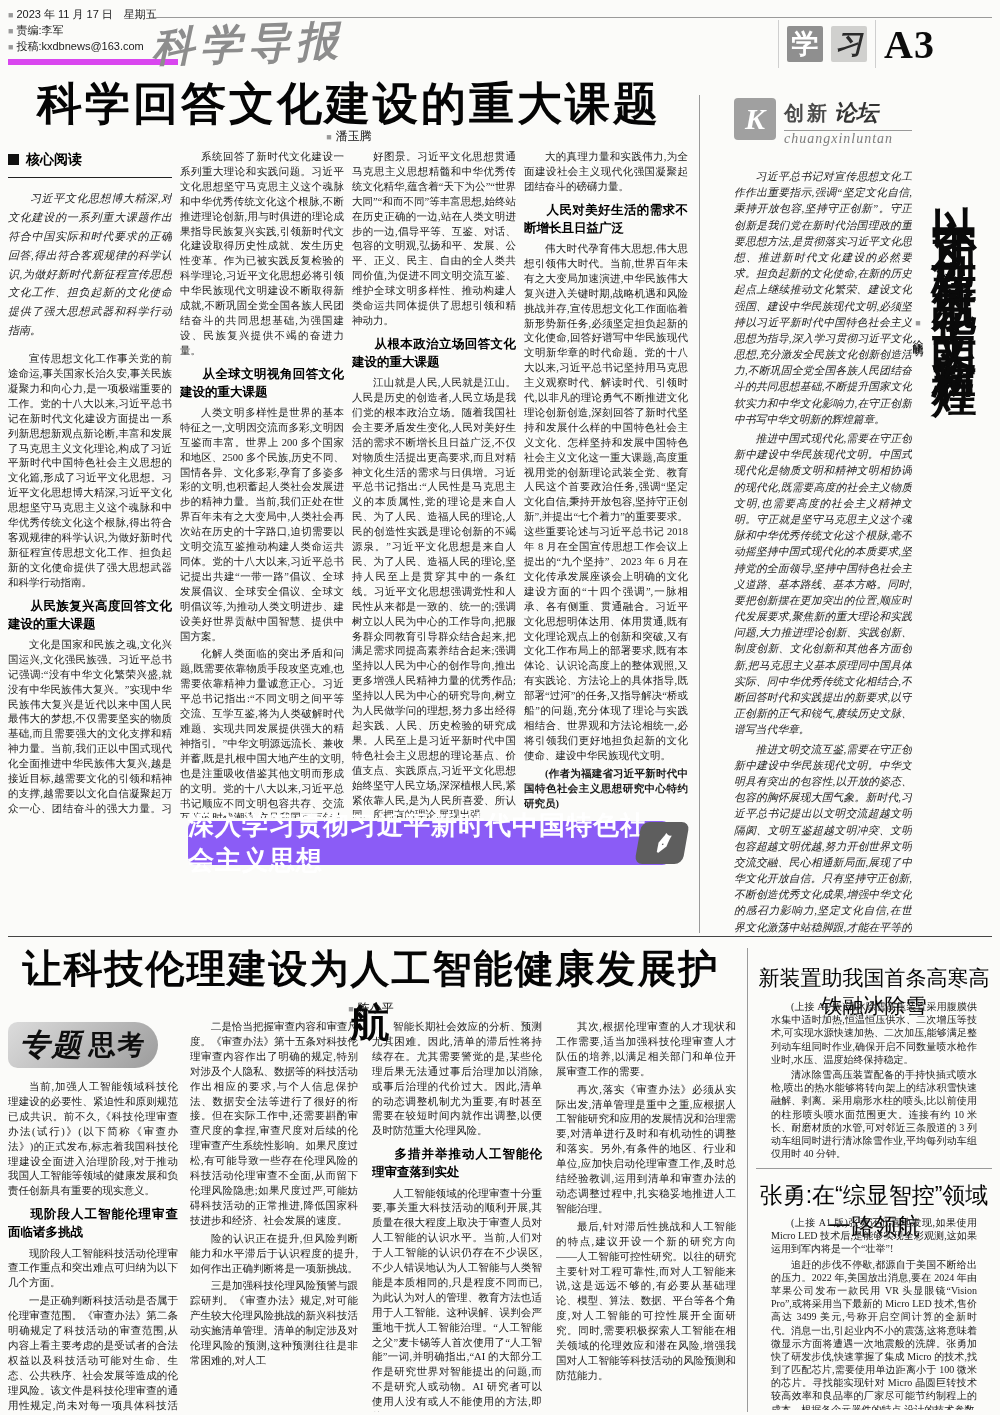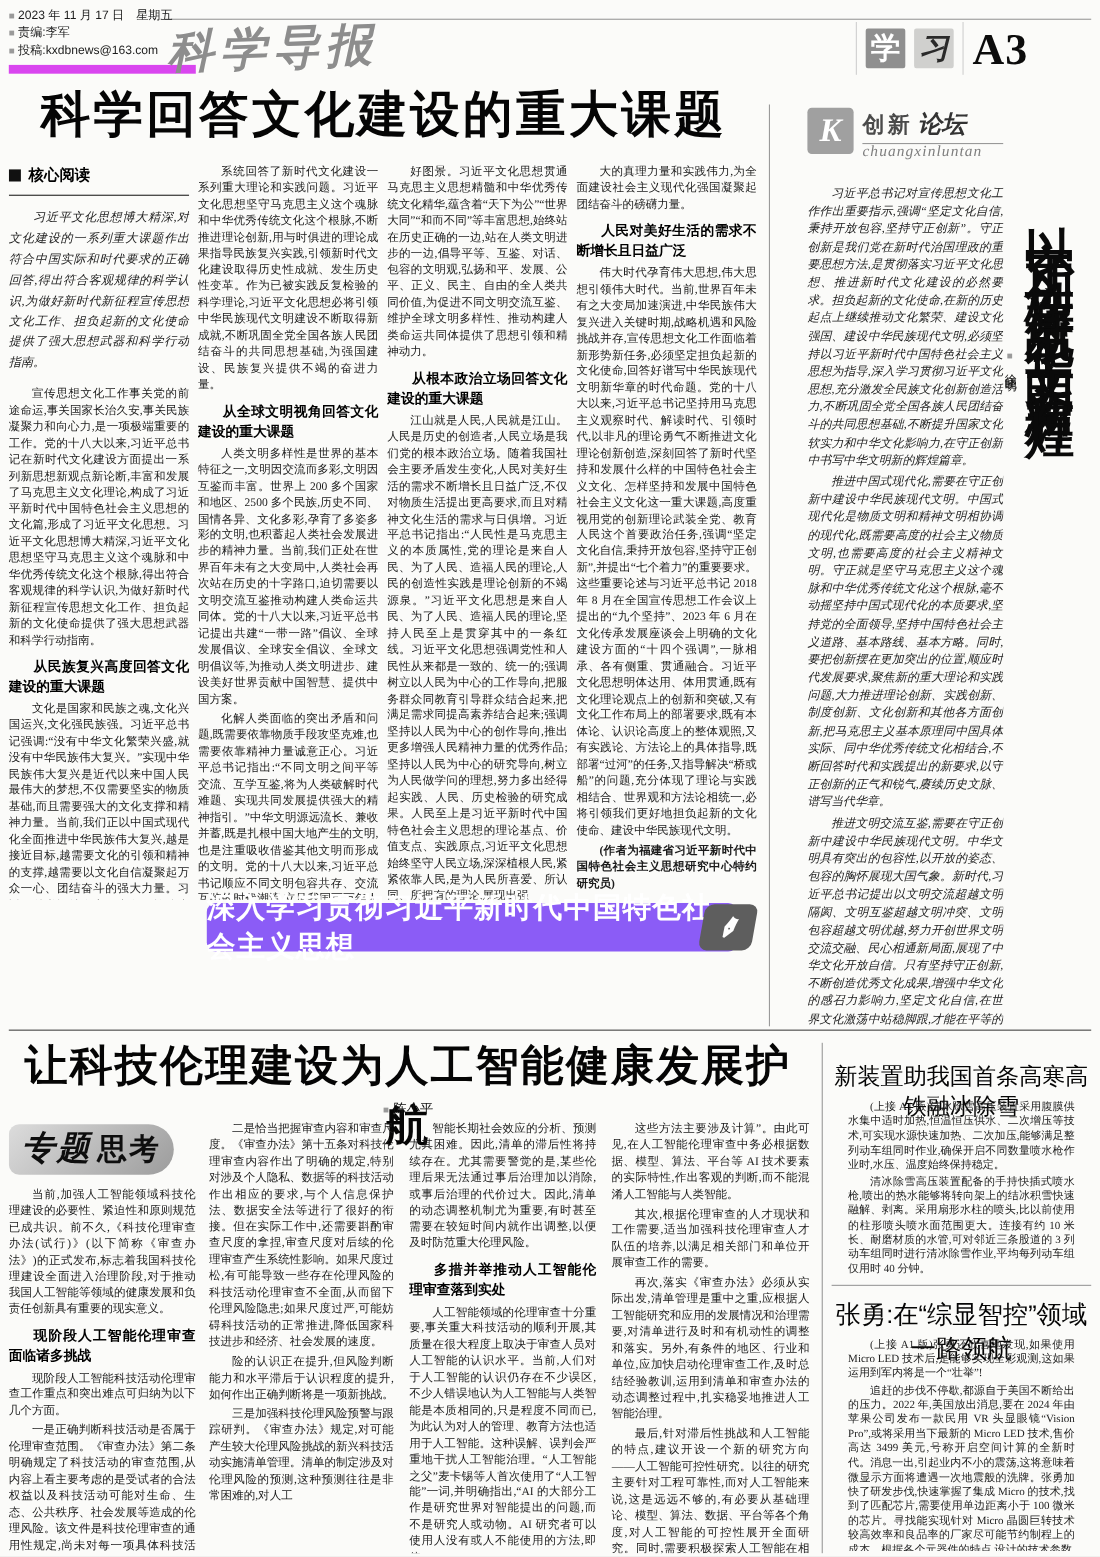--- a/index.html
+++ b/index.html
@@ -3,21 +3,21 @@
 <meta charset="utf-8">
 <style>
   html,body{margin:0;padding:0;background:#e8e8e6;}
   .page{position:relative;width:1000px;height:1415px;margin:0 auto;background:#fbfbf9;
         font-family:"Liberation Serif","DejaVu Serif",serif;color:#1b1b1b;overflow:hidden;}
   .abs{position:absolute;}
   .rule{position:absolute;background:#9a9a9a;}
   .rule.dark{background:#444;}
   
   .hinfo{left:8px;top:7px;width:170px;font-family:"Liberation Sans",sans-serif;font-size:11px;line-height:1.45;
-         border-bottom:8px solid #d946ef;padding-bottom:4px;}
+         border-bottom:6px solid #d946ef;padding-bottom:4px;}
   .hinfo div{white-space:nowrap;}
   .hinfo .bq{color:#9a9a9a;font-size:9px;margin-right:3px;}
   .masthead{left:152px;top:16px;font-style:italic;font-weight:900;font-size:42px;color:#8d8d8d;
             letter-spacing:6px;transform:rotate(-2deg);font-family:"Liberation Serif",serif;}
   .pagetag{left:778px;top:20px;display:flex;align-items:center;gap:8px;}
   .vsep{width:1px;height:48px;background:#cfcfcf;}
   .tagbox{width:36px;height:36px;display:flex;align-items:center;justify-content:center;
           font-weight:900;font-size:27px;border-radius:2px;}
   .tagbox.t1{background:#8f8f8f;color:#fff;font-family:"Liberation Sans",sans-serif;}
   .tagbox.t2{background:#d0d0ce;color:#2a2a2a;font-style:italic;font-family:"Liberation Serif",serif;}
@@ -91,20 +91,23 @@
 
   <div class="abs pagetag">
     <div class="vsep"></div>
     <div class="tagbox t1">学</div>
     <div class="tagbox t2">习</div>
     <div class="vsep"></div>
     <div class="pageno">A3</div>
   </div>
 
   <div class="abs h1main">科学回答文化建设的重大课题</div>
+  <div class="abs byline" style="left:8px;top:128px;width:682px;">
+    <span class="bq">■</span><span>潘玉腾</span>
+  </div>
 
   <div class="jcol" style="left:8px;top:150px;width:164px;height:668px;">
     <div class="kicker">
       <span class="sq"></span>
       <span>核心阅读</span>
     </div>
     <div class="lead">习近平文化思想博大精深,对文化建设的一系列重大课题作出符合中国实际和时代要求的正确回答,得出符合客观规律的科学认识,为做好新时代新征程宣传思想文化工作、担负起新的文化使命提供了强大思想武器和科学行动指南。</div>
     <p>宣传思想文化工作事关党的前途命运,事关国家长治久安,事关民族凝聚力和向心力,是一项极端重要的工作。党的十八大以来,习近平总书记在新时代文化建设方面提出一系列新思想新观点新论断,丰富和发展了马克思主义文化理论,构成了习近平新时代中国特色社会主义思想的文化篇,形成了习近平文化思想。习近平文化思想博大精深,习近平文化思想坚守马克思主义这个魂脉和中华优秀传统文化这个根脉,得出符合客观规律的科学认识,为做好新时代新征程宣传思想文化工作、担负起新的文化使命提供了强大思想武器和科学行动指南。</p>
     <div class="sub">从民族复兴高度回答文化建设的重大课题</div>
     <p>文化是国家和民族之魂,文化兴国运兴,文化强民族强。习近平总书记强调:“没有中华文化繁荣兴盛,就没有中华民族伟大复兴。”实现中华民族伟大复兴是近代以来中国人民最伟大的梦想,不仅需要坚实的物质基础,而且需要强大的文化支撑和精神力量。当前,我们正以中国式现代化全面推进中华民族伟大复兴,越是接近目标,越需要文化的引领和精神的支撑,越需要以文化自信凝聚起万众一心、团结奋斗的强大力量。习近平总书记站在实现中华民族伟大复兴的战略高度,深刻阐明文化建设在中国特色社会主义事业全局中的重要地位,强调宣传思想文化工作事关党的前途命运、事关国家长治久安、事关民族凝聚力和向心力,系统谋划部署新时代文化建设,</p>
@@ -186,21 +189,20 @@
     <p>三是加强科技伦理风险预警与跟踪研判。《审查办法》规定,对可能产生较大伦理风险挑战的新兴科技活动实施清单管理。清单的制定涉及对伦理风险的预测,这种预测往往是非常困难的,对人工</p>
   </div>
 
   <div class="jcol" style="left:372px;top:1020px;width:170px;height:392px;">
     <p>智能长期社会效应的分析、预测尤其困难。因此,清单的滞后性将持续存在。尤其需要警觉的是,某些伦理后果无法通过事后治理加以消除,或事后治理的代价过大。因此,清单的动态调整机制尤为重要,有时甚至需要在较短时间内就作出调整,以便及时防范重大伦理风险。</p>
     <div class="sub">多措并举推动人工智能伦理审查落到实处</div>
     <p>人工智能领域的伦理审查十分重要,事关重大科技活动的顺利开展,其质量在很大程度上取决于审查人员对人工智能的认识水平。当前,人们对于人工智能的认识仍存在不少误区,不少人错误地认为人工智能与人类智能是本质相同的,只是程度不同而已,为此认为对人的管理、教育方法也适用于人工智能。这种误解、误判会严重地干扰人工智能治理。“人工智能之父”麦卡锡等人首次使用了“人工智能”一词,并明确指出,“AI 的大部分工作是研究世界对智能提出的问题,而不是研究人或动物。AI 研究者可以使用人没有或人不能使用的方法,即使</p>
   </div>
 
   <div class="jcol" style="left:556px;top:1020px;width:180px;height:392px;">
-    <p>这些方法主要涉及计算”。由此可见,在人工智能伦理审查中务必根据数据、模型、算法、平台等 AI 技术要素的实际特性,作出客观的判断,而不能混淆人工智能与人类智能。</p>
     <p>其次,根据伦理审查的人才现状和工作需要,适当加强科技伦理审查人才队伍的培养,以满足相关部门和单位开展审查工作的需要。</p>
     <p>再次,落实《审查办法》必须从实际出发,清单管理是重中之重,应根据人工智能研究和应用的发展情况和治理需要,对清单进行及时和有机动性的调整和落实。另外,有条件的地区、行业和单位,应加快启动伦理审查工作,及时总结经验教训,运用到清单和审查办法的动态调整过程中,扎实稳妥地推进人工智能治理。</p>
     <p>最后,针对滞后性挑战和人工智能的特点,建议开设一个新的研究方向——人工智能可控性研究。以往的研究主要针对工程可靠性,而对人工智能来说,这是远远不够的,有必要从基础理论、模型、算法、数据、平台等各个角度,对人工智能的可控性展开全面研究。同时,需要积极探索人工智能在相关领域的伦理效应和潜在风险,增强我国对人工智能等科技活动的风险预测和防范能力。</p>
 
   </div>
 
   <div class="rule" style="left:747px;top:948px;width:1px;height:464px;"></div>
 
   <div class="railh" style="left:756px;top:964px;width:236px;font-size:21px;">新装置助我国首条高寒高铁融冰除雪</div>
   <div class="railcol" style="left:756px;top:1000px;width:236px;height:158px;">

